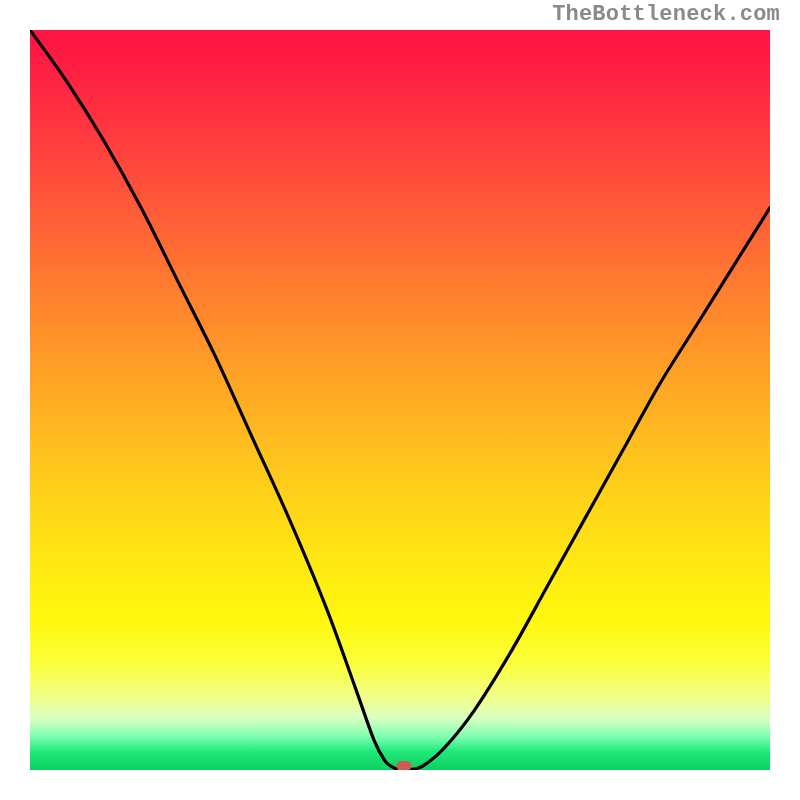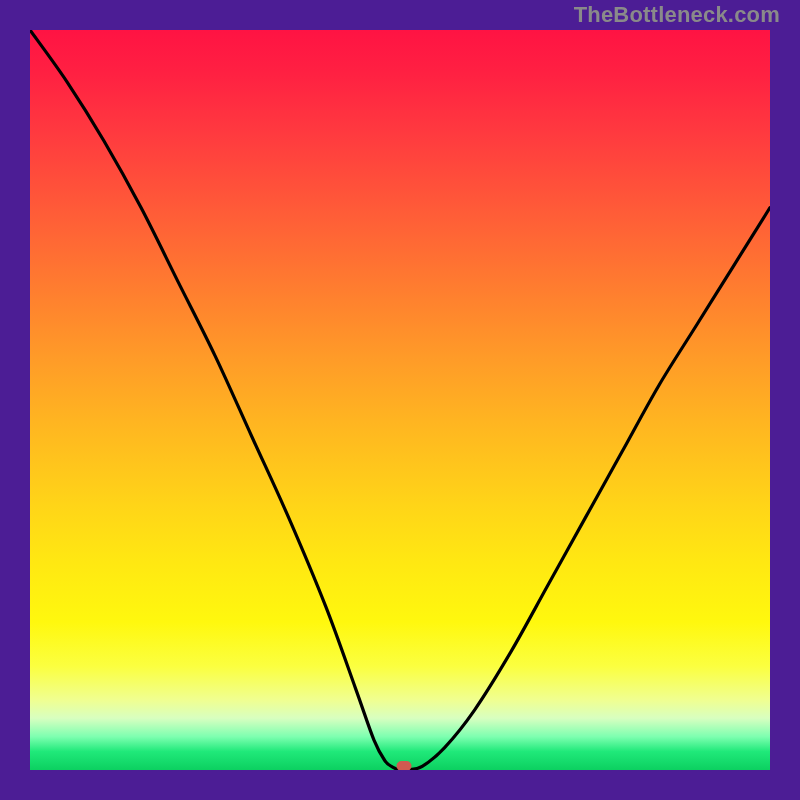--- a/index.html
+++ b/index.html
@@ -10,21 +10,22 @@
     background: #000;
     overflow: hidden;
     font-family: Arial, Helvetica, sans-serif;
   }
   .frame {
     position: absolute;
     top: 0;
     left: 0;
     width: 800px;
     height: 800px;
-    background: #4c1d95;
+    background: #ffffff;
+    font-family: Liberation Mono, monospace;
   }
   .watermark {
     position: absolute;
     top: 2px;
     right: 20px;
     font-size: 22px;
     font-weight: 600;
     color: #8a8a8a;
     letter-spacing: 0.2px;
     z-index: 50;

